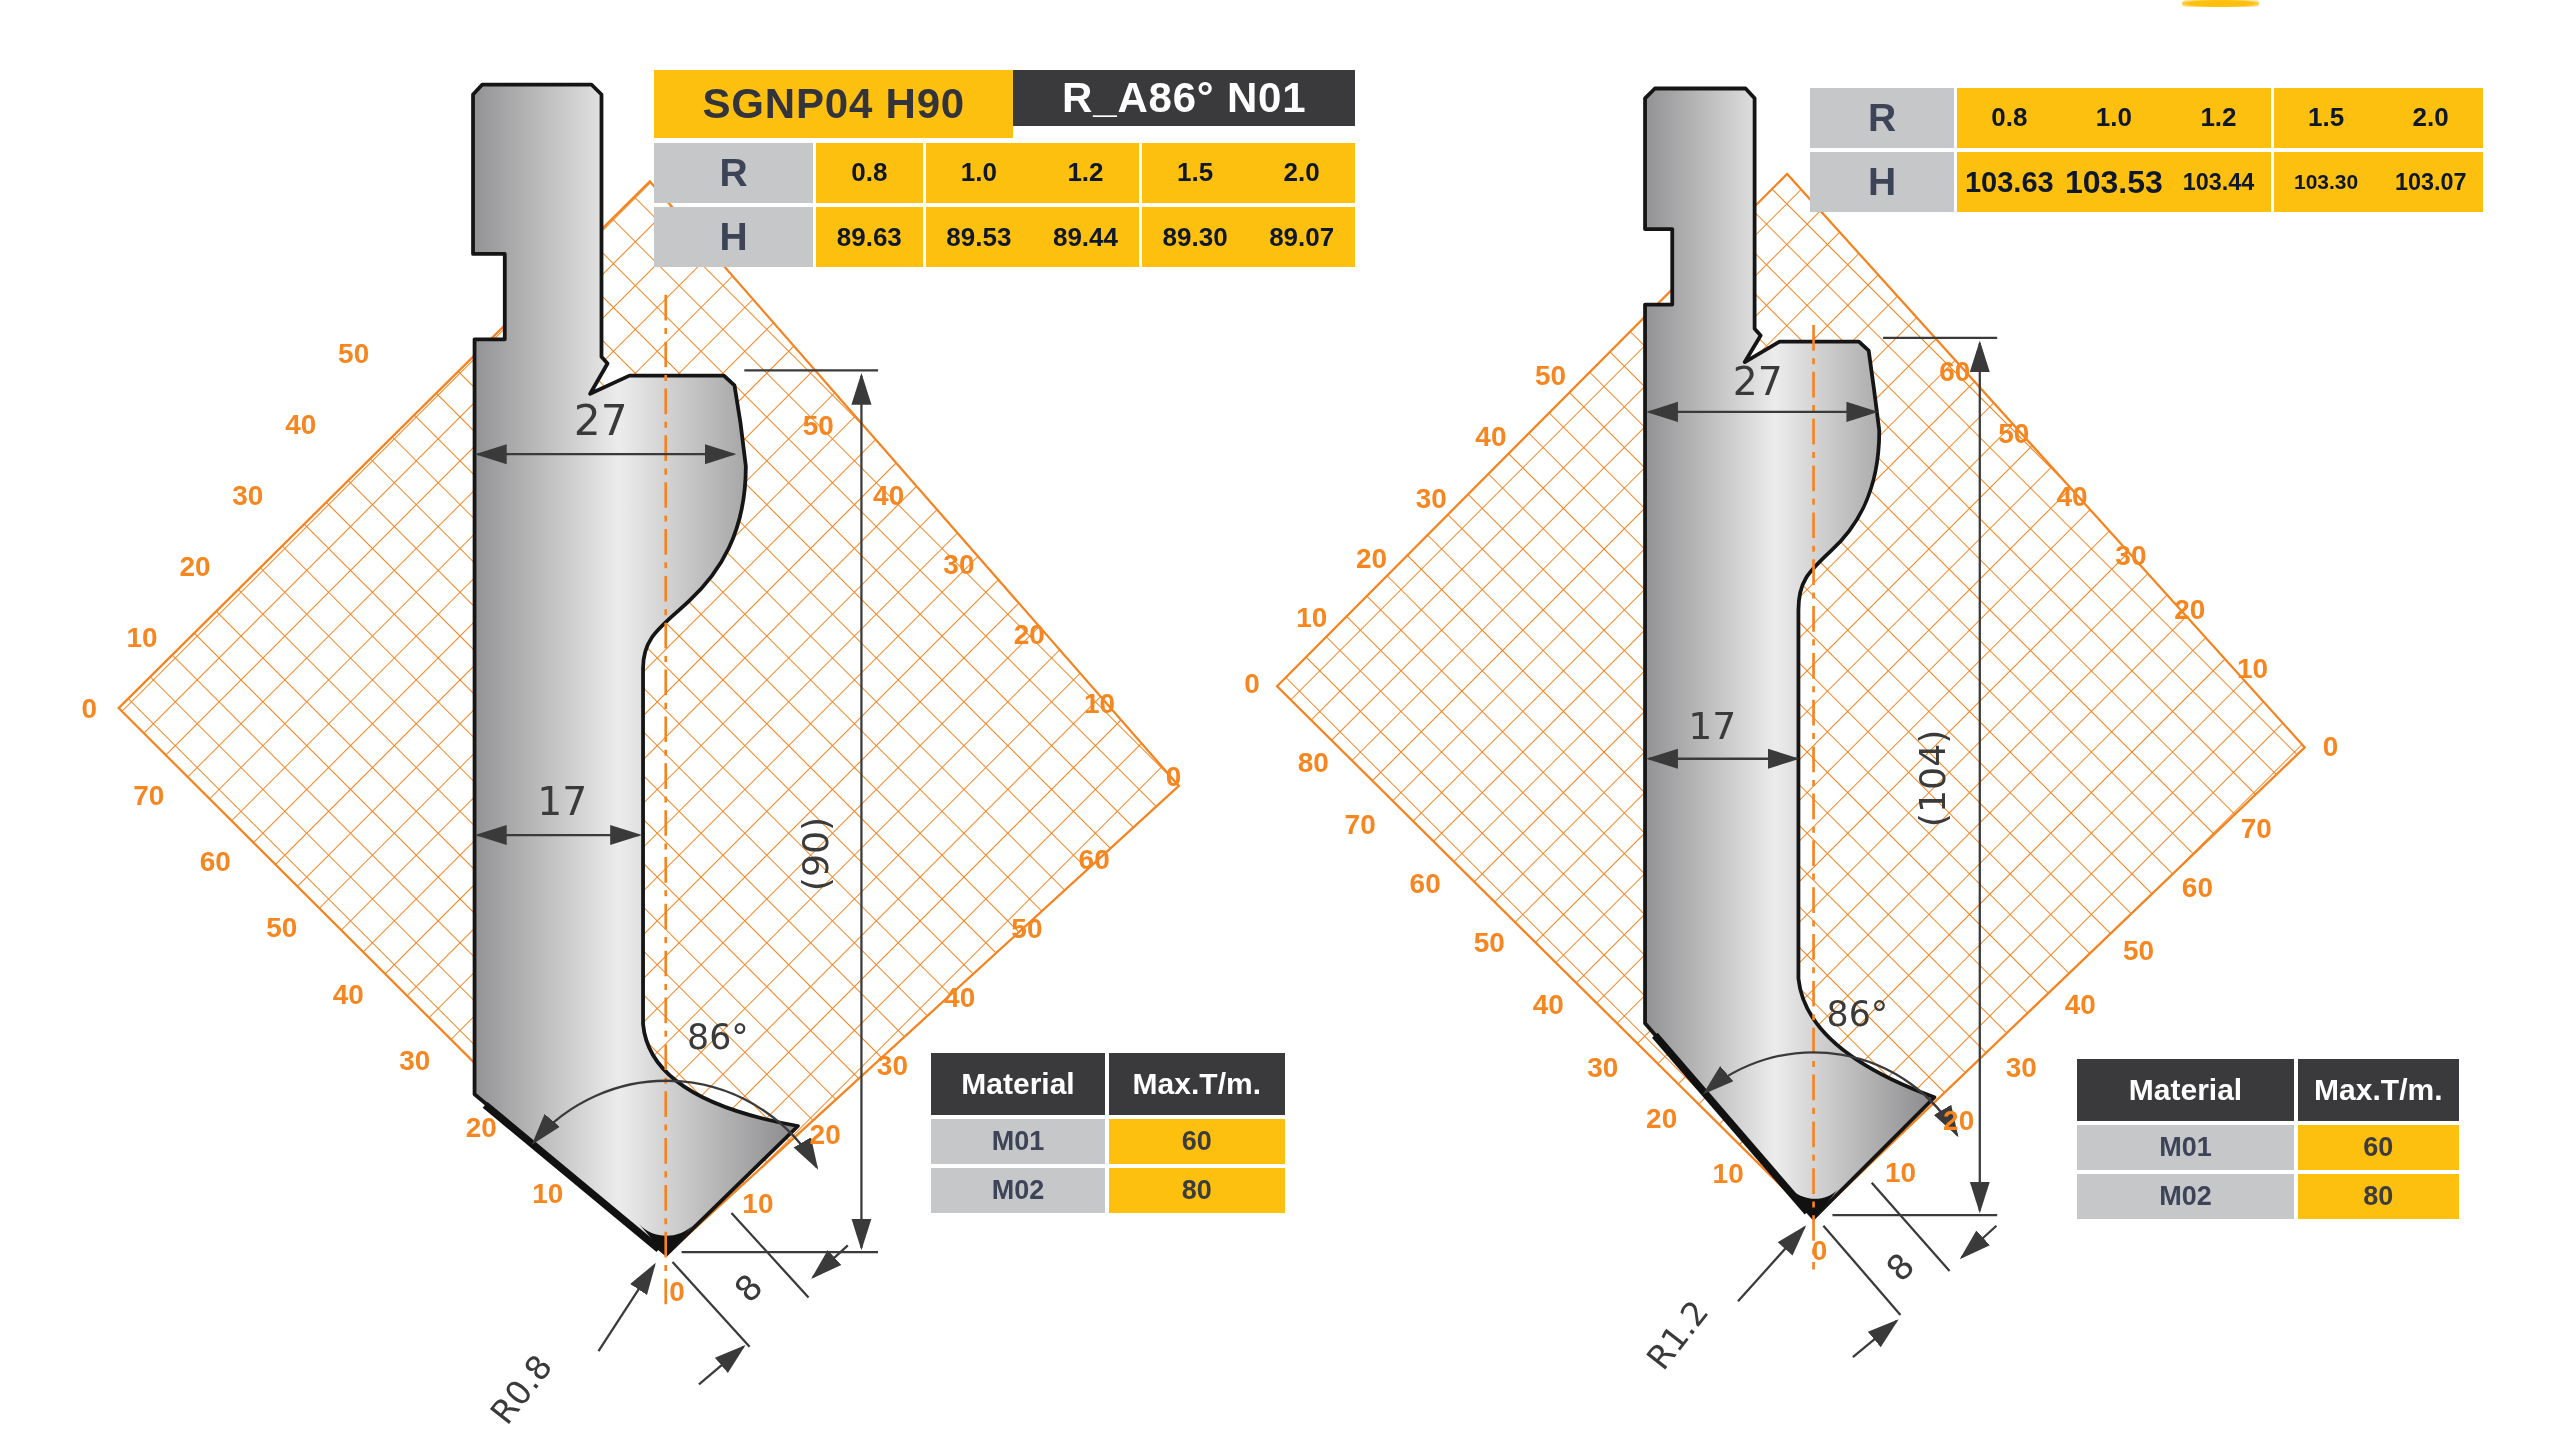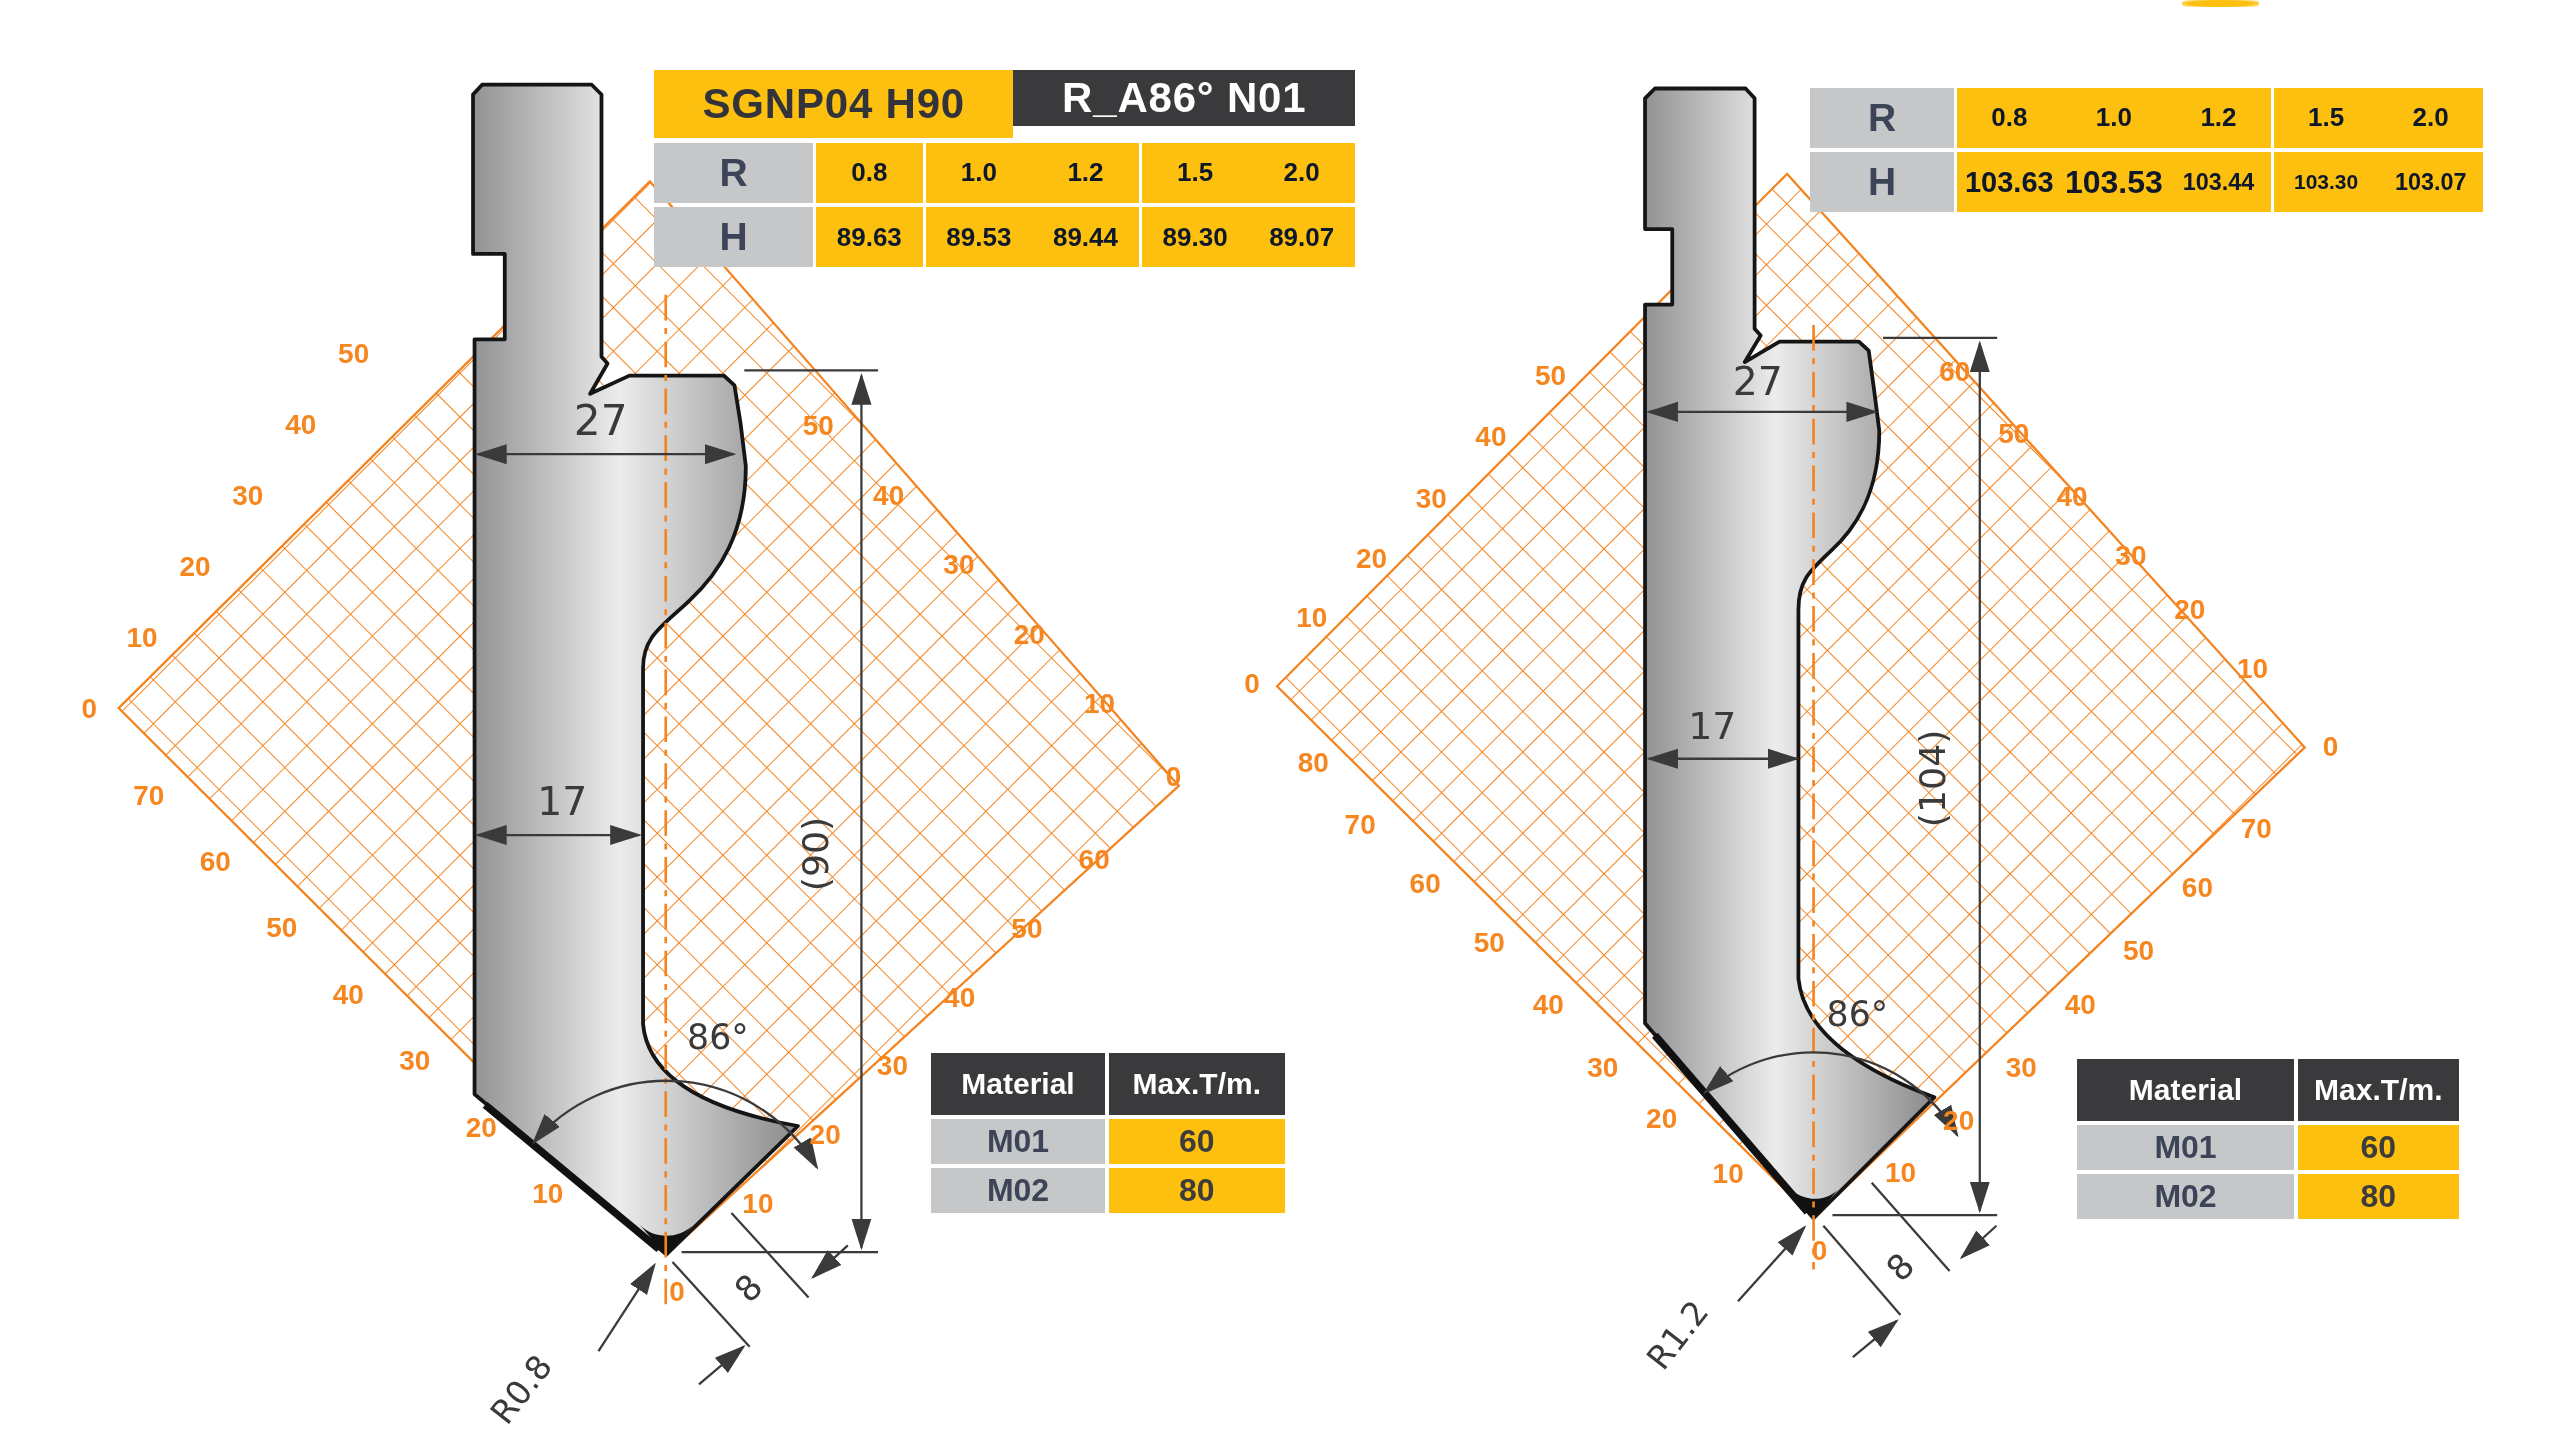--- a/index.html
+++ b/index.html
@@ -15,21 +15,21 @@
   .hd-model{background:#FEC00F;color:#33333B;font-weight:800;font-size:42px;height:68px;letter-spacing:0.8px;}
   .hd-variant{background:#3A3A3C;color:#fff;font-weight:800;font-size:42px;height:56px;letter-spacing:0.8px;}
   .rowlabel{background:#C6C7C9;color:#3D4457;font-weight:800;font-size:39px;height:60px;border-right:3.8px solid #fff;}
   .val{background:#FEC00F;color:#0f172a;font-weight:700;font-size:26px;height:60px;flex:1;}
   .val.sep{border-right:3px solid #fff;}
   .mat-table{position:absolute;}
   .mat-header{display:flex;gap:3.8px;}
   .mat-row{display:flex;gap:3.8px;margin-top:3.8px;}
   .mh{background:#3A3A3C;color:#fff;font-weight:800;font-size:30px;height:62px;
       display:flex;align-items:center;justify-content:center;}
-  .mc{display:flex;align-items:center;justify-content:center;font-weight:700;font-size:32px;height:45px;}
+  .mc{display:flex;align-items:center;justify-content:center;font-weight:700;font-size:27px;height:45px;}
   .mc.name{background:#C6C7C9;color:#3D4457;}
   .mc.valc{background:#FEC00F;color:#3C3C3C;}
   .top-strip{position:absolute;left:2182px;top:0;width:77px;height:6.8px;border-radius:3.8px;
              background:radial-gradient(ellipse at center,#FEC00F 60%,rgba(254,192,15,0));}
 </style>
 </head>
 <body>
 
 <div id="screen">
 

